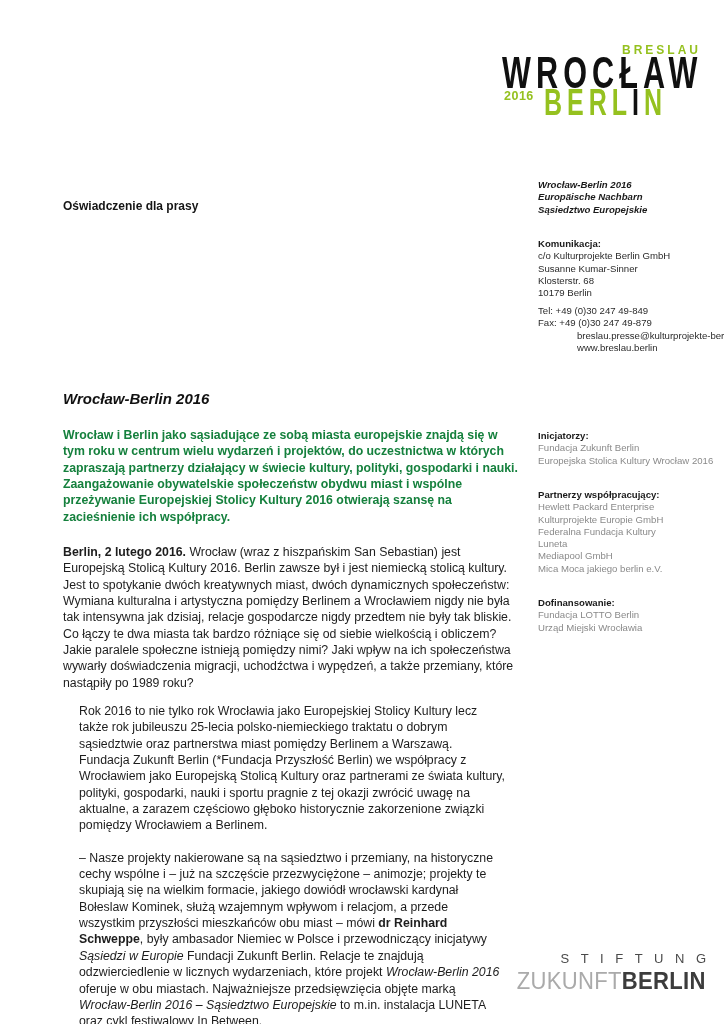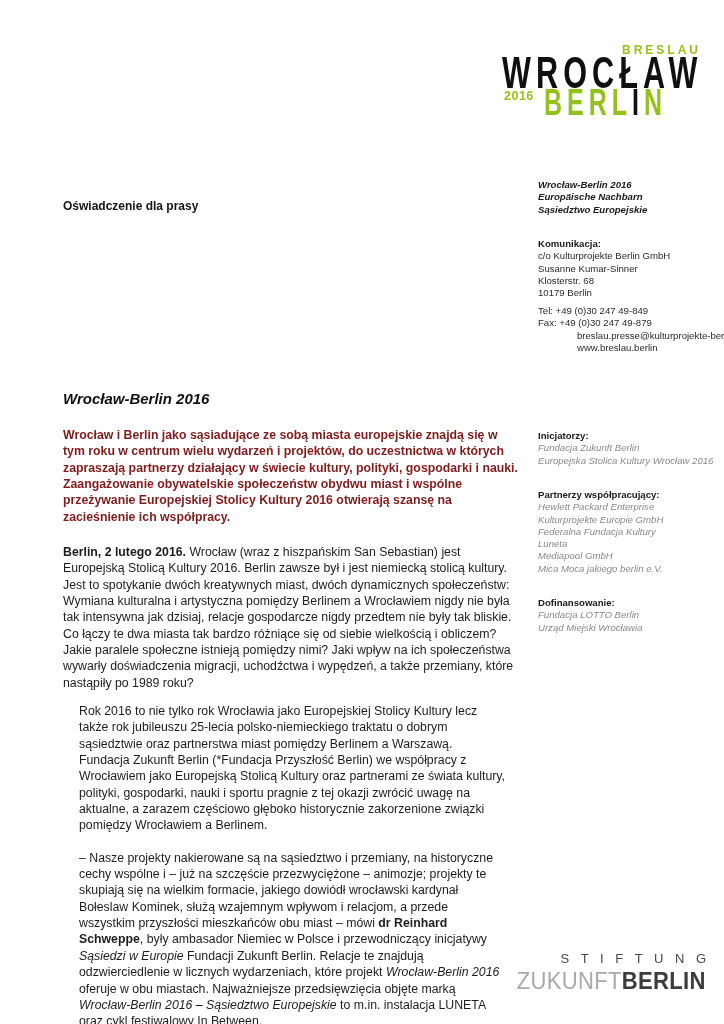--- a/index.html
+++ b/index.html
@@ -29,29 +29,29 @@
     font-size:25px;font-weight:700;letter-spacing:5px;color:var(--green);
     transform:scale(1.0,1.5);transform-origin:left top;white-space:nowrap;
   }
   #logo .berlin .black-i{color:#101010;}
 
   
   #press-label{left:63px;top:199px;font-size:12px;font-weight:700;color:#151515;}
 
   .main-col{left:63px;width:458px;font-size:12.3px;line-height:16.35px;color:#1d1d1d;}
   #doc-title{top:391px;font-size:15px;font-weight:700;font-style:italic;color:#111;}
-  #lead{top:427px;font-weight:700;color:#7f1d1d;}
+  #lead{top:427px;font-weight:700;color:#15803d;}
   #para1{top:544px;}
   #para23{top:687px;}
   #para23 p{margin:16px;}
 
   
   .side{left:538px;width:172px;font-size:9.6px;line-height:12.3px;white-space:nowrap;}
   .side .hd{font-weight:700;color:#1a1a1a;}
-  .side .gray{color:#8a8a8a;font-style:italic;}
+  .side .gray{color:#8a8a8a;}
   .side .dark{color:#2b2b2b;}
   #side-project{top:179px;font-weight:700;font-style:italic;color:#1a1a1a;}
   #side-kom{top:238px;}
   #side-contact{top:305px;}
   #side-inicjatorzy{top:430px;}
   #side-partnerzy{top:489px;}
   #side-dofinansowanie{top:597px;}
   .side a{color:#2b2b2b;text-decoration:none;margin-left:39px;}
 
   

